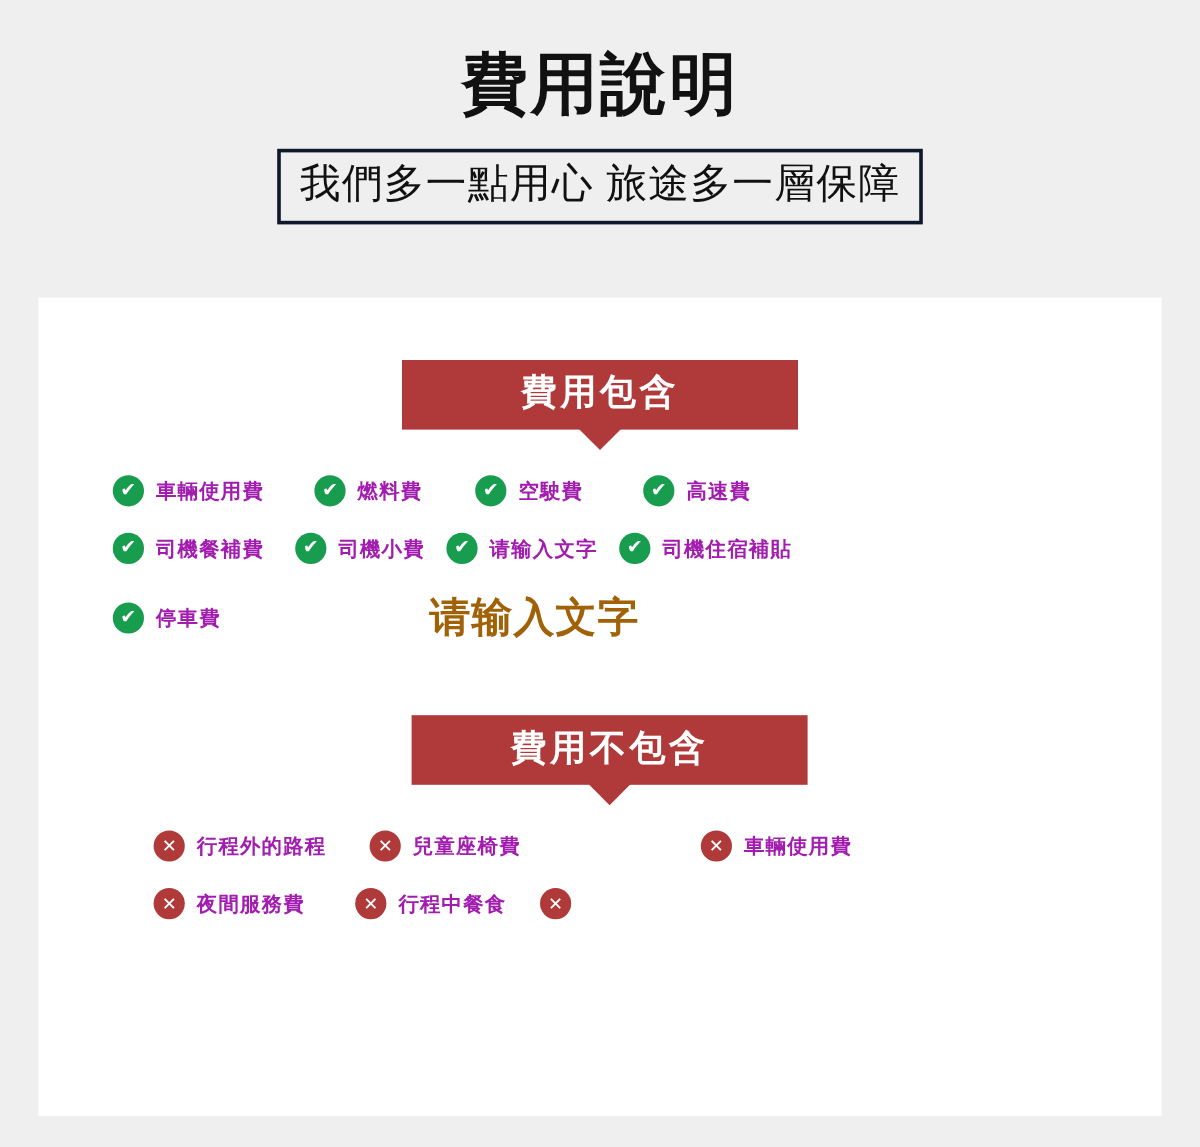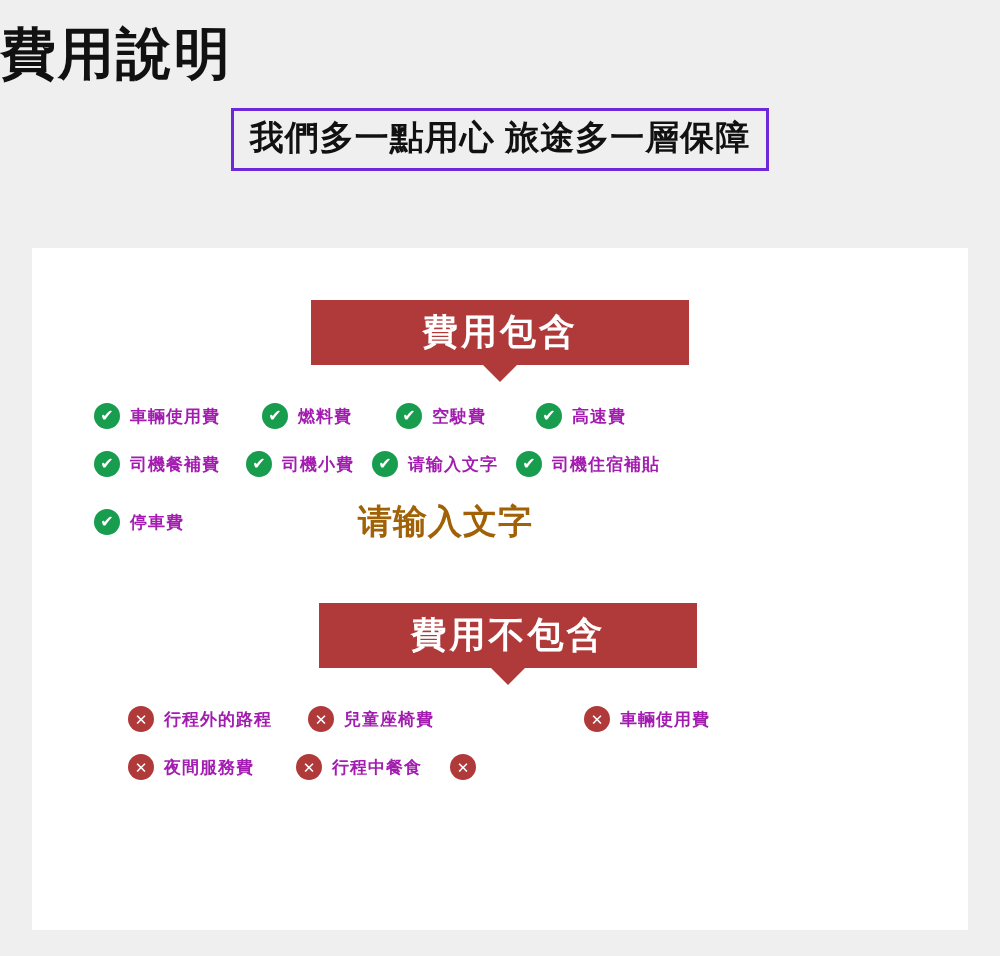--- a/index.html
+++ b/index.html
@@ -16,41 +16,41 @@
   }
 
   .page {
     position: relative;
     width: 1000px;
     height: 956px;
   }
 
   
   .header {
-    padding-top: 22px;
-    text-align: left;
+    padding-top: 38px;
+    text-align: center;
   }
   .main-title {
     font-size: 56px;
     font-weight: bold;
     letter-spacing: 2px;
     line-height: 1.15;
     margin: 0;
     color: #111111;
   }
   .subtitle-wrap {
     margin-top: 22px;
     display: flex;
     justify-content: center;
   }
   .subtitle {
-    border: 3px solid #6d28d9;
+    border: 3px solid #0f172a;
     padding: 6px 16px 10px 16px;
     font-size: 34px;
-    font-weight: bold;
+    font-weight: normal;
     letter-spacing: 1px;
     line-height: 1.2;
     color: #111111;
     white-space: nowrap;
   }
 
   
   .card {
     position: absolute;
     left: 32px;
@@ -62,25 +62,25 @@
 
   
   .banner-row {
     display: flex;
     justify-content: center;
   }
   .banner {
     position: relative;
     background: #b03a3a;
     color: #ffffff;
-    font-size: 36px;
+    font-size: 30px;
     font-weight: bold;
     letter-spacing: 3px;
     text-align: center;
-    width: 378px;
+    width: 330px;
     padding: 10px 0 12px 0;
     line-height: 1.2;
   }
   .banner::after {
     content: "";
     position: absolute;
     left: 50%;
     bottom: -17px;
     transform: translateX(-50%);
     width: 0;

